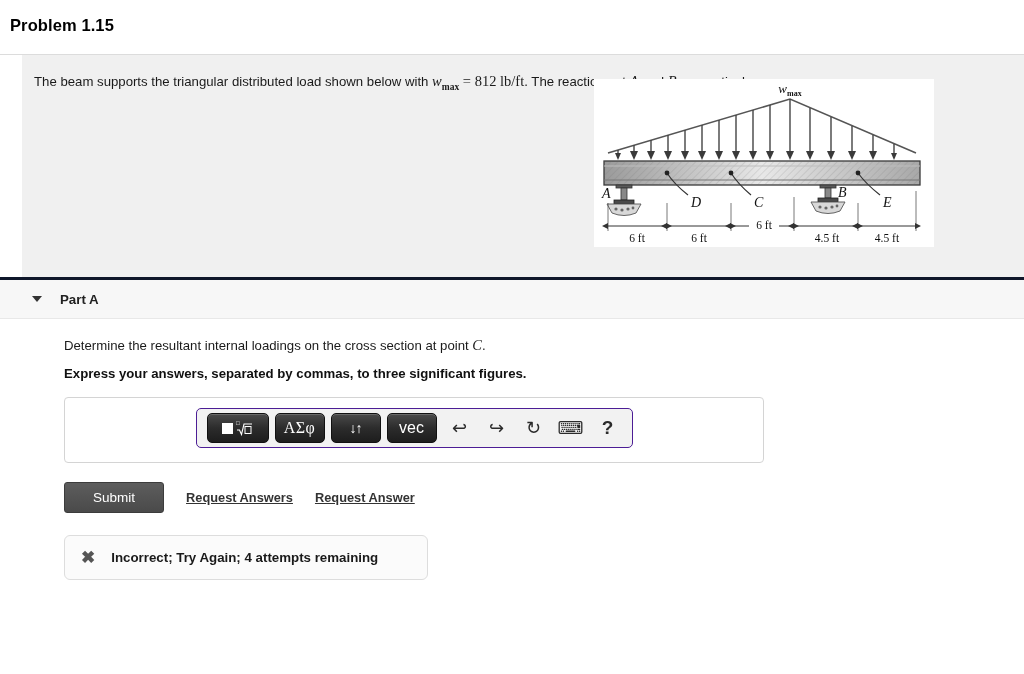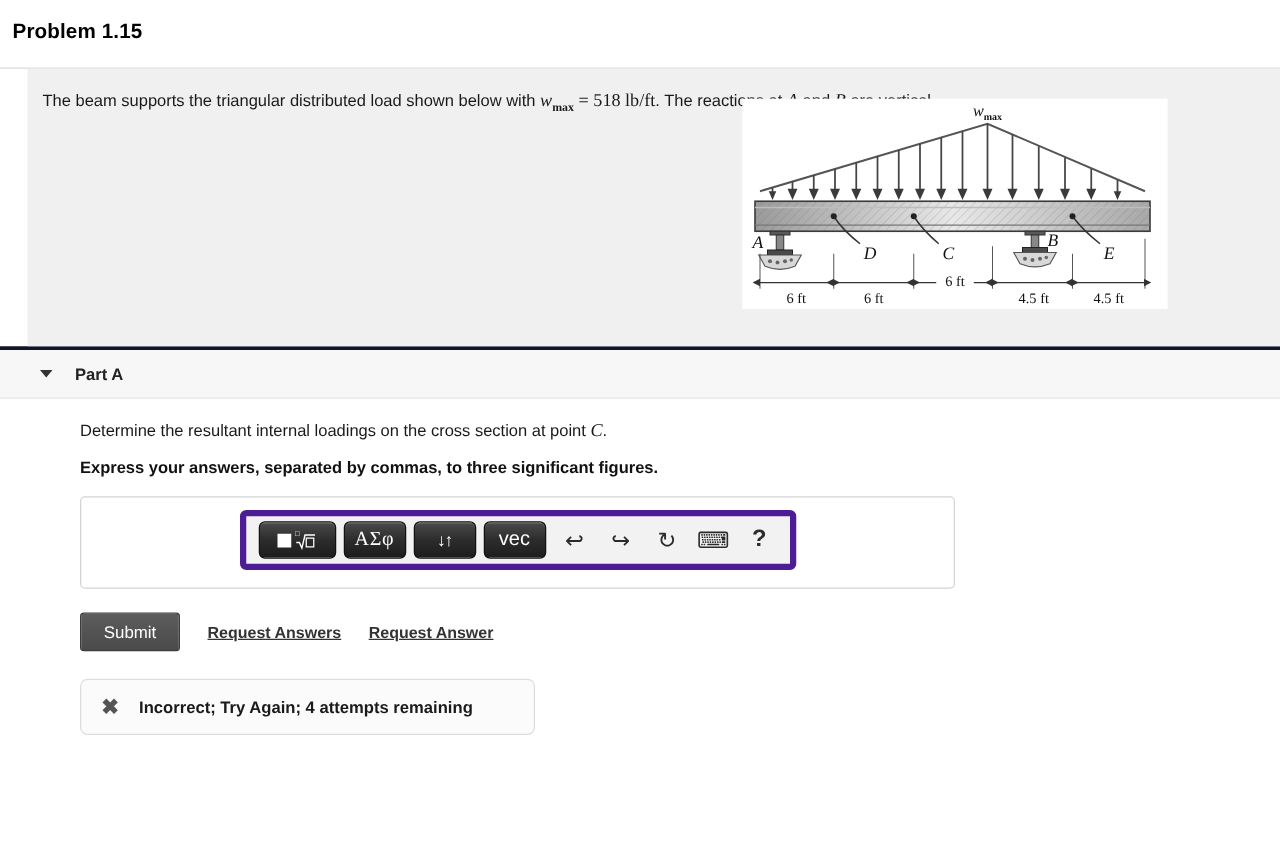--- a/index.html
+++ b/index.html
@@ -126,21 +126,21 @@
     background: #ffffff;
   }
   .toolbar-row {
     display: flex;
     justify-content: center;
   }
   .math-toolbar {
     display: flex;
     align-items: center;
     background: #f2f2f2;
-    border: 5px solid #4c1d95;
+    border: 1px solid #4c1d95;
     border-radius: 5px;
     padding: 4px 10px;
     gap: 6px;
   }
   .tb-btn {
     background: linear-gradient(180deg, #4a4a4a 0%, #2c2c2c 50%, #1d1d1d 100%);
     border: 1px solid #111111;
     border-radius: 5px;
     color: #ffffff;
     height: 28px;
@@ -213,21 +213,21 @@
     align-items: center;
     margin-top: 19px;
     padding-left: 0px;
   }
   .submit-btn {
     background: linear-gradient(180deg, #5d5d5d 0%, #4a4a4a 100%);
     color: #ffffff;
     border: 1px solid #3c3c3c;
     border-radius: 3px;
     font-size: 13.5px;
-    padding: 7px 18px;
+    padding: 7px 28px;
     cursor: pointer;
     font-family: "Liberation Sans", sans-serif;
   }
   .link-action {
     font-size: 12.8px;
     color: #333333;
     text-decoration: underline;
     margin-left: 22px;
     cursor: pointer;
     font-weight: bold;
@@ -265,21 +265,21 @@
 
   <div class="problem-header">
     <div class="problem-title">Problem 1.15</div>
   </div>
 
   <div class="statement-panel">
     <div class="statement-text">
       <span>The beam supports the triangular distributed load shown below with</span>
       <span class="mathvar"><span>w</span><sub>max</sub></span>
       <span class="mathnum">=</span>
-      <span class="mathnum">518 lb/ft</span><span>. The reactions at</span>
+      <span class="mathnum">812 lb/ft</span><span>. The reactions at</span>
       <span class="mathvar">A</span>
       <span>and</span>
       <span class="mathvar">B</span>
       <span>are vertical.</span>
     </div>
 
     <div class="figure-box">
       <svg width="340" height="168" viewBox="0 0 340 168">
         <defs>
           <linearGradient id="beamGrad" x1="0" y1="0" x2="0" y2="1">

